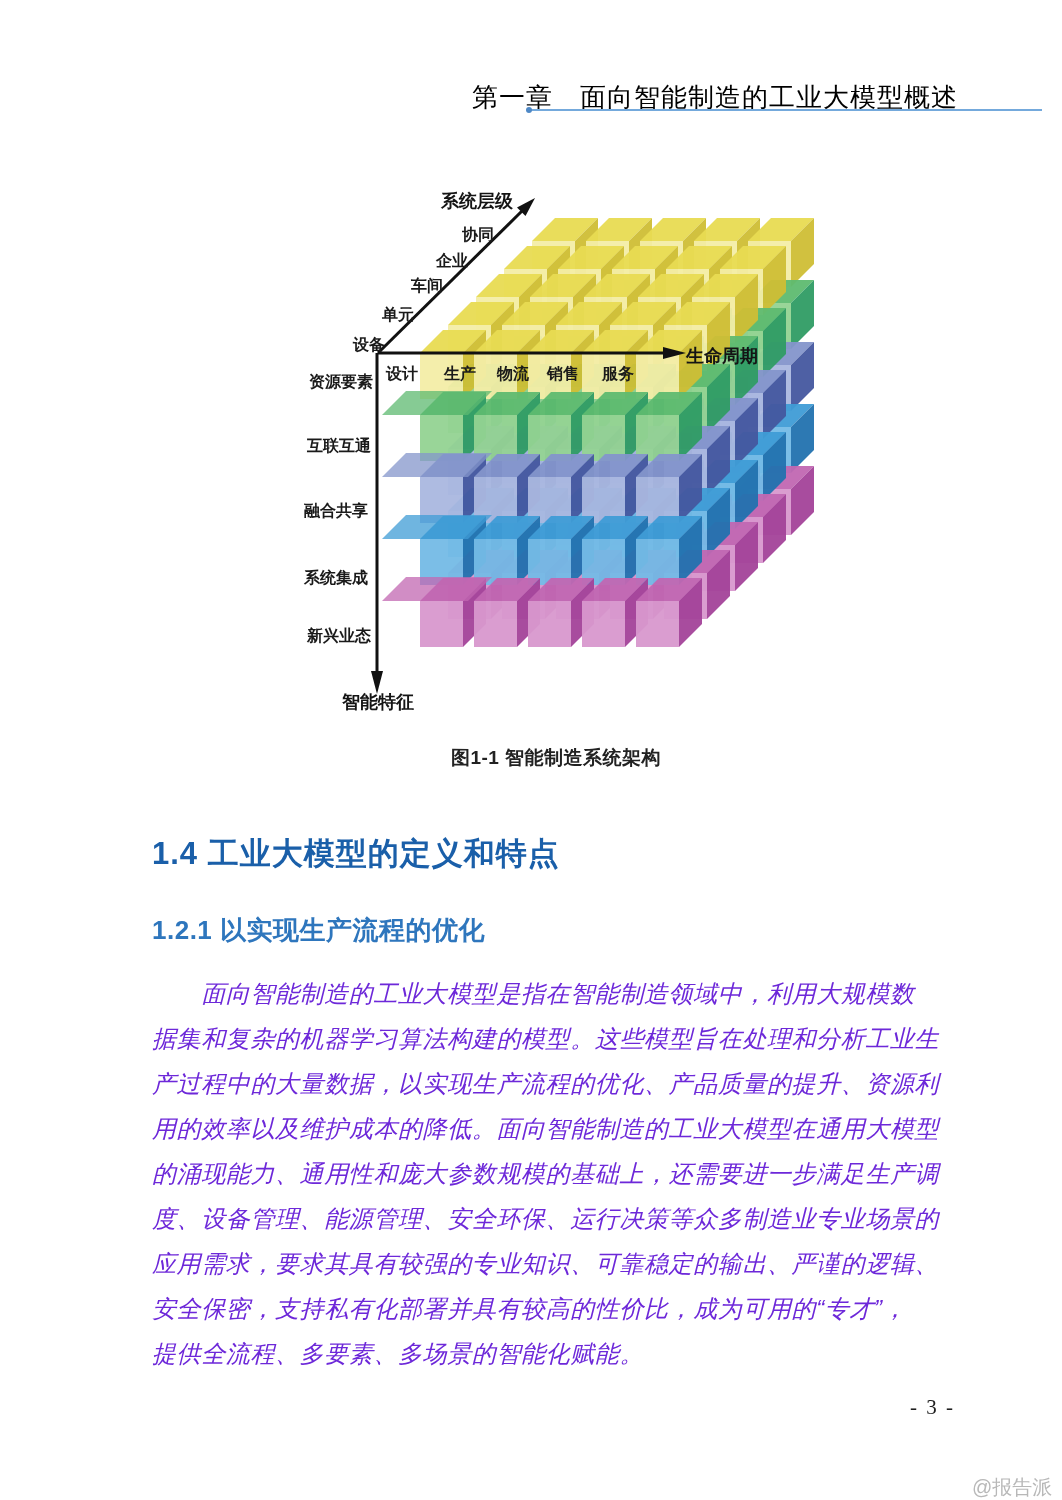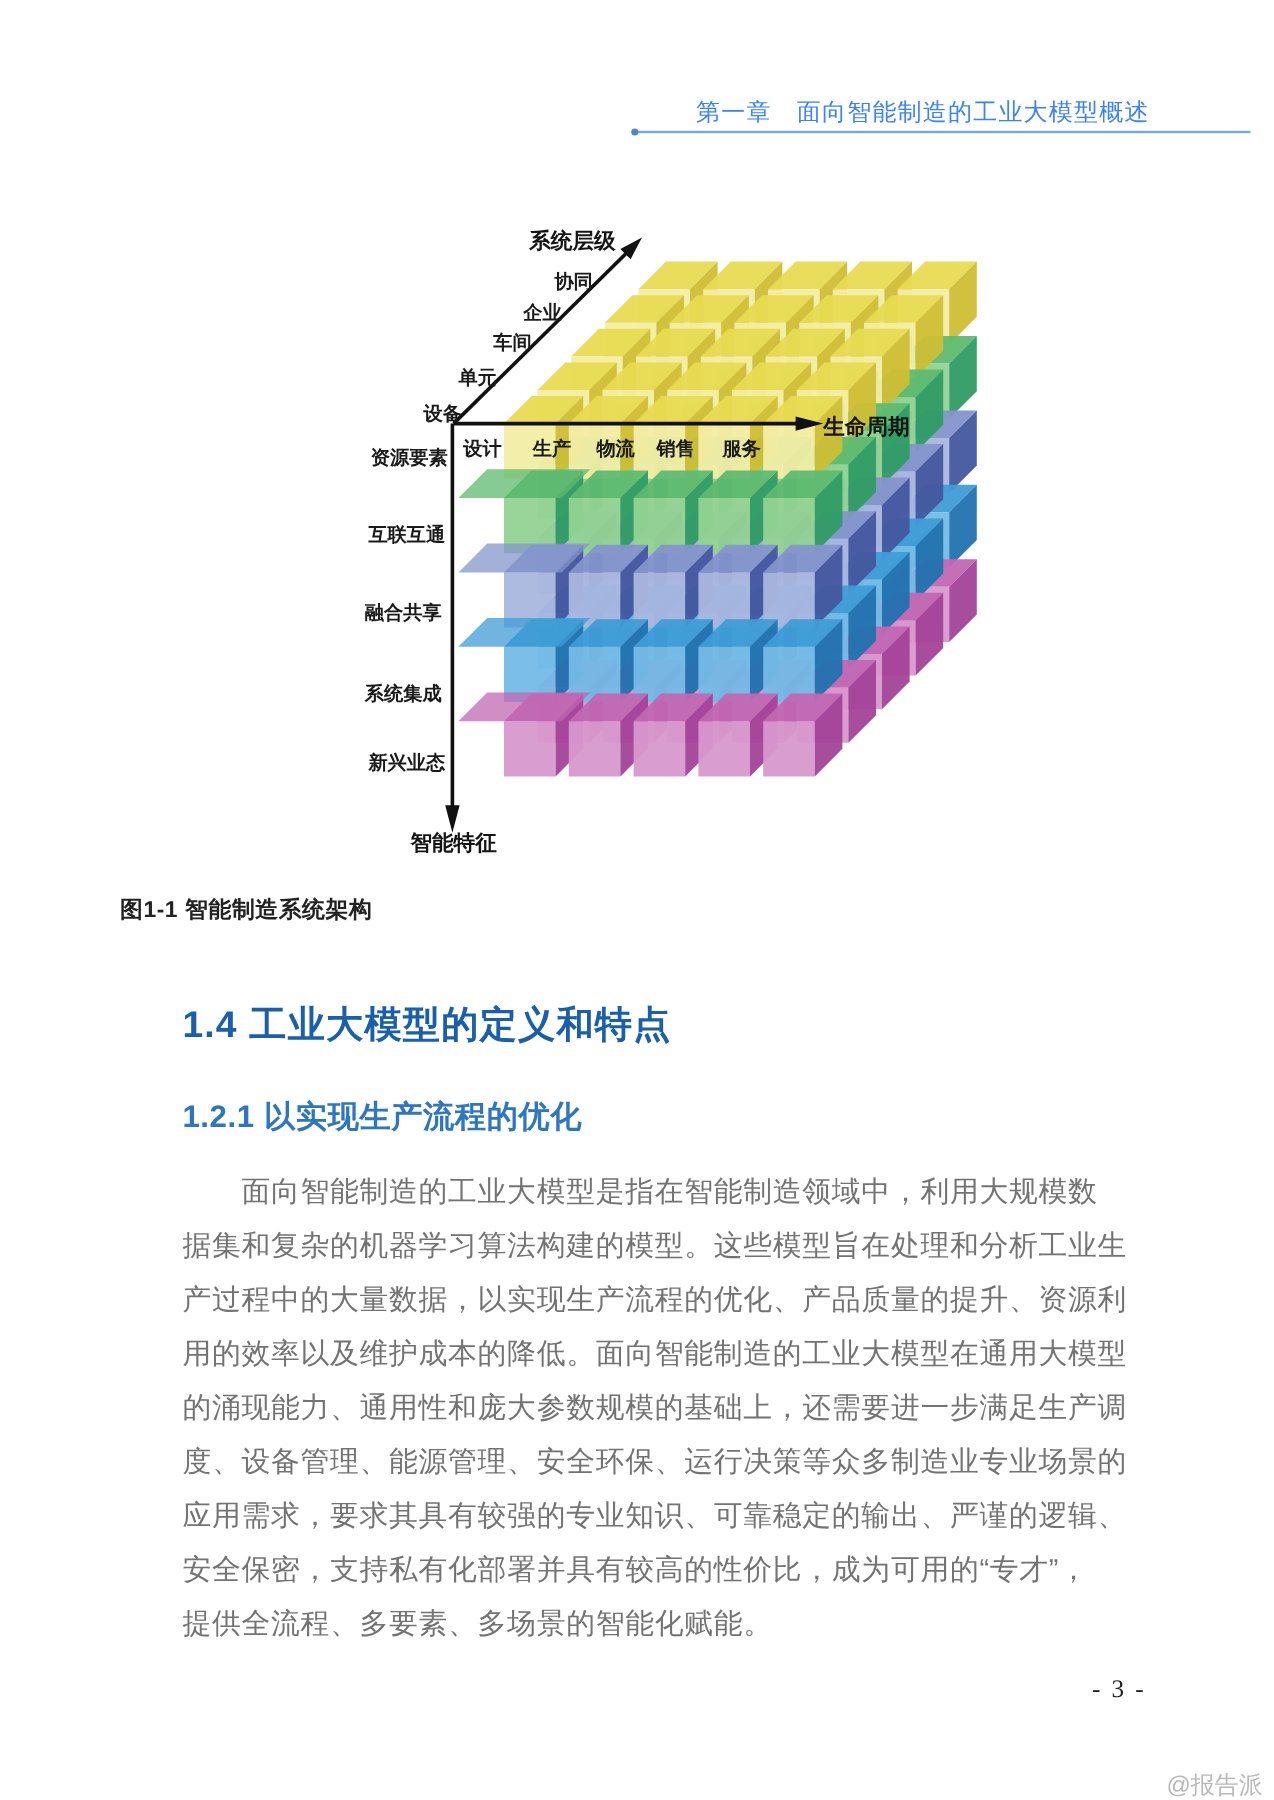--- a/index.html
+++ b/index.html
@@ -2,41 +2,41 @@
 <html><head>
 <meta charset="utf-8">
 <style>
   html,body{margin:0;padding:0;background:#ffffff;}
   .page{position:relative;width:1062px;height:1500px;background:#ffffff;overflow:hidden;
         font-family:"Liberation Sans","DejaVu Sans",sans-serif;}
 
   
   .chapter-title{position:absolute;top:80px;right:104px;
                  font-family:Liberation Mono, monospace;
-                 font-size:20px;color:#3b82f6;letter-spacing:1px;white-space:nowrap;}
+                 font-size:26px;color:#000000;letter-spacing:1px;white-space:nowrap;}
   .chapter-rule{position:absolute;top:109px;left:530px;width:512px;height:2px;background:#74a9dc;}
   .chapter-rule-dot{position:absolute;top:107px;left:526px;width:6px;height:6px;border-radius:50%;background:#4e88c6;}
 
   
   .fig-svg{position:absolute;top:0;left:0;}
-  .figure-caption{position:absolute;top:745px;left:100px;width:912px;
+  .figure-caption{position:absolute;top:745px;left:100px;width:912px;text-align:center;
                   font-size:19px;font-weight:bold;color:#222222;letter-spacing:0.5px;}
   .ax-title{font-size:18px;font-weight:bold;fill:#141414;}
   .ax-tick{font-size:16px;font-weight:bold;fill:#1a1a1a;}
 
   
   .section-heading{position:absolute;top:833px;left:152px;margin:0;
                    font-size:31px;font-weight:bold;color:#1a5fa9;letter-spacing:1px;white-space:nowrap;}
   .subsection-heading{position:absolute;top:913px;left:152px;margin:0;
                       font-size:26px;font-weight:bold;color:#2e76bd;letter-spacing:0.5px;white-space:nowrap;}
 
   
   .body-paragraph{position:absolute;top:971px;left:152px;width:805px;margin:0;
-                  font-size:24px;line-height:45px;color:#737373;
-                  letter-spacing:0.6px;white-space:pre-line;}
+                  font-size:24px;line-height:45px;color:#6d28d9;
+                  letter-spacing:0.6px;white-space:pre-line;font-style:italic;}
 
   
   .page-number{position:absolute;top:1395px;left:910px;
                font-family:"Liberation Serif","DejaVu Serif",serif;
                font-size:21px;color:#1f1f1f;letter-spacing:2px;}
   .watermark{position:absolute;top:1474px;left:972px;font-size:20px;color:#b8b8b8;}
 </style>
 </head>
 <body>
 

